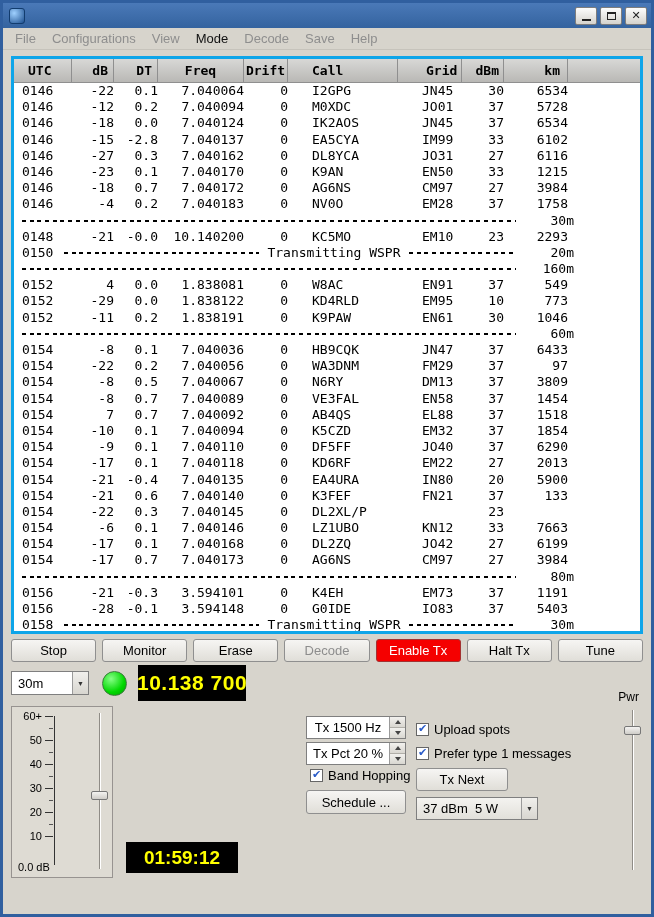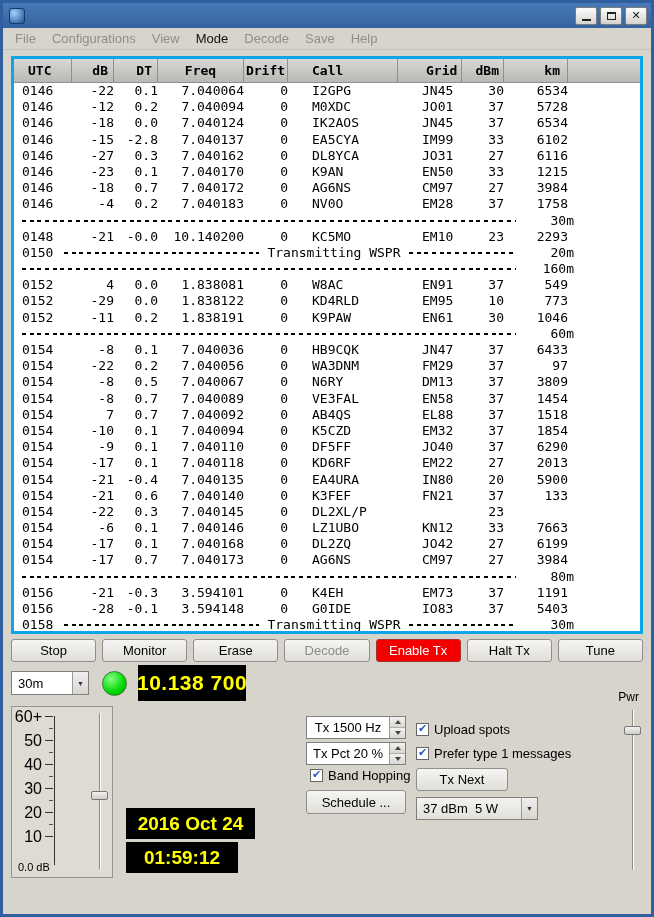--- a/index.html
+++ b/index.html
@@ -82,21 +82,21 @@
     display:flex;align-items:center;justify-content:center;font-size:7px;color:#333;}
   .lamp{width:25px;height:25px;border-radius:50%;margin-left:13px;flex:0 0 25px;
     background:radial-gradient(circle at 35% 30%,#86ff86,var(--lamp-green) 60%,#00a000);border:1px solid #3b7a3b;}
   .freq-display{margin-left:11px;width:108px;height:36px;background:var(--display-bg);color:var(--display-fg);
     font-weight:bold;font-size:21px;display:flex;align-items:center;justify-content:center;letter-spacing:.5px;white-space:pre;}
   .pwr-label{margin-left:auto;align-self:flex-end;font-size:12px;padding-right:4px;}
 
   
   .lower{position:relative;height:186px;flex:0 0 186px;}
   .meter-frame{position:absolute;left:8px;top:2px;width:102px;height:172px;border:1px solid #979390;background:#dedbd3;}
-  .meter-scale{position:absolute;left:2px;top:4px;width:64px;height:156px;font-size:16px;}
+  .meter-scale{position:absolute;left:2px;top:4px;width:64px;height:156px;font-size:11px;}
   .mlabel{position:absolute;left:0;width:28px;text-align:right;line-height:11px;}
   .mtick{position:absolute;left:31px;width:8px;height:1px;background:#333;}
   .mtick.minor{left:35px;width:4px;background:#555;}
   .maxis{position:absolute;left:40px;top:5px;height:149px;width:1px;background:#333;}
   .gain-label{position:absolute;left:6px;bottom:4px;font-size:11px;}
   .vslider{position:absolute;width:20px;}
   .vslider .groove{position:absolute;left:9px;top:2px;bottom:2px;width:2px;background:#8f8c86;border-right:1px solid #fff;}
   .vslider .handle{position:absolute;left:1px;width:17px;height:9px;border:1px solid #777;border-radius:2px;
     background:linear-gradient(#f4f3f1,#cfcdc8);}
   .left-slider{left:78px;top:4px;height:160px;}
@@ -608,21 +608,20 @@
       <span>Prefer type 1 messages</span>
     </label>
 
     <button class="pbtn" style="left:413px;top:64px;width:92px;height:23px;">Tx Next</button>
 
     <div class="power-combo">
       <span class="combo-text">37 dBm  5 W</span>
       <span class="combo-arrow">▼</span>
     </div>
 
-    <div class="lcd lcd-date">2016 Oct 24</div>
     <div class="lcd lcd-time">01:59:12</div>
 
     <div class="vslider right-slider">
       <div class="groove"></div>
       <div class="handle" style="top:18px;"></div>
     </div>
 
   </div>
 
 

